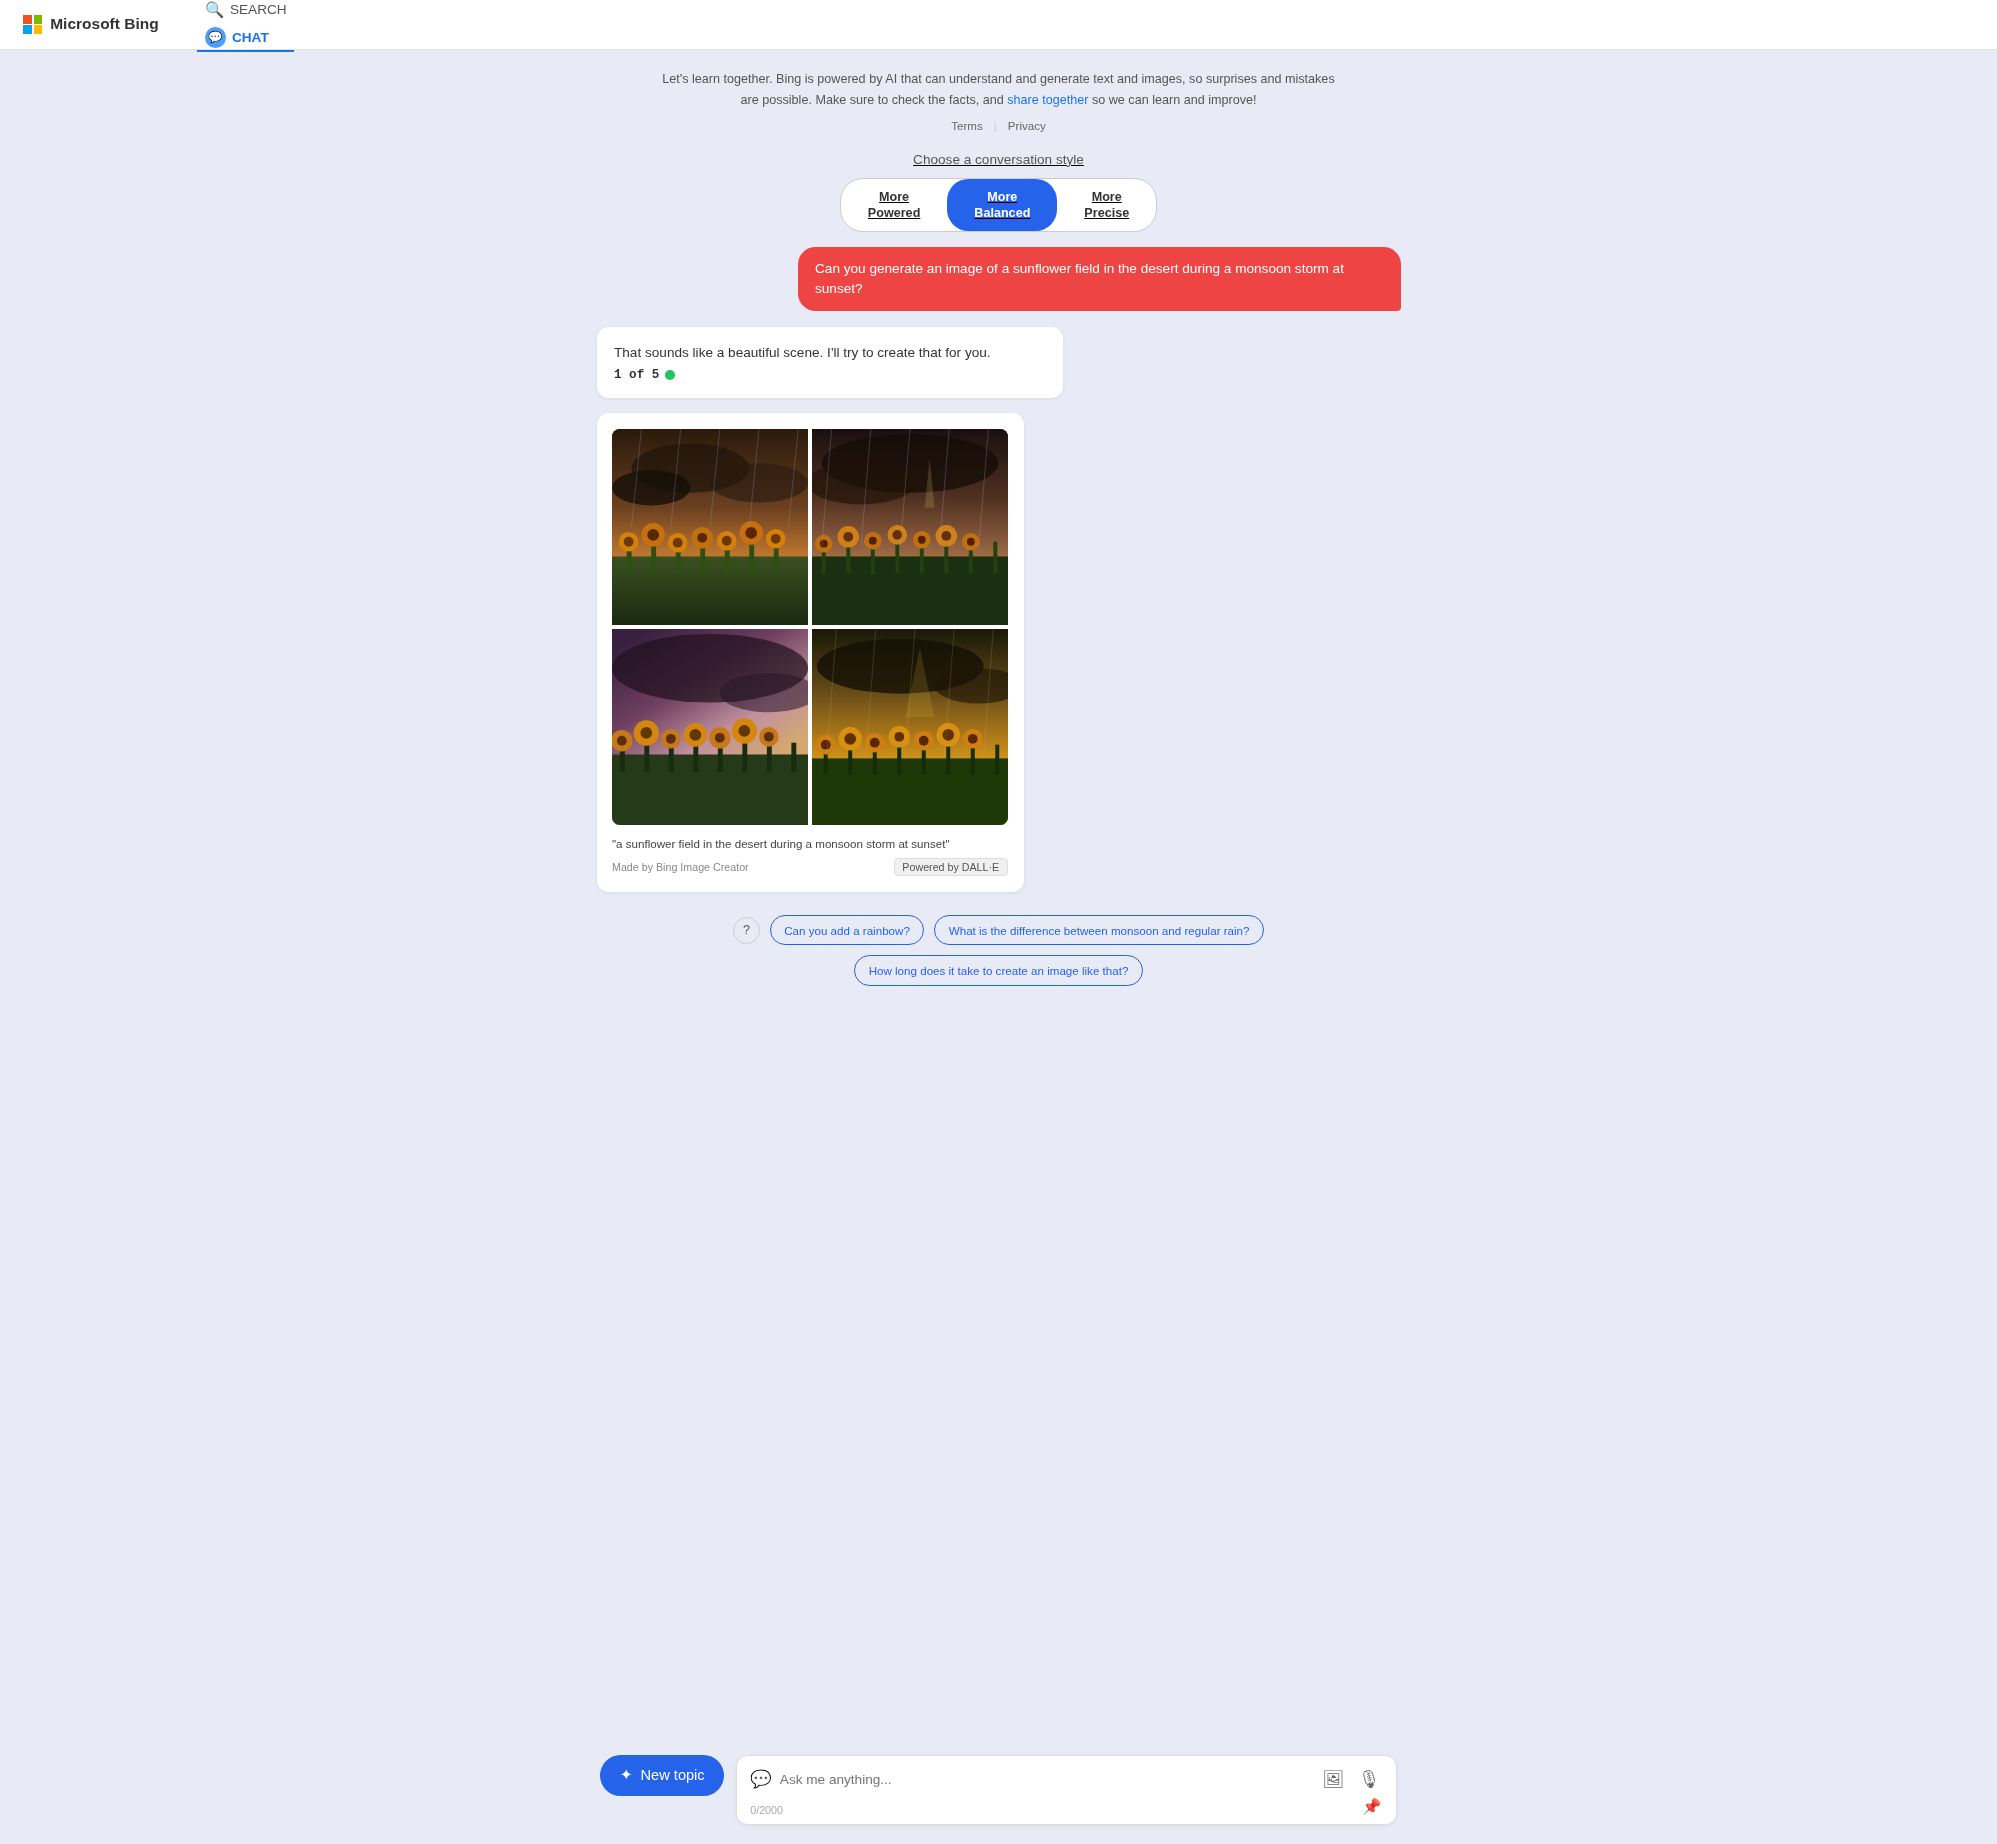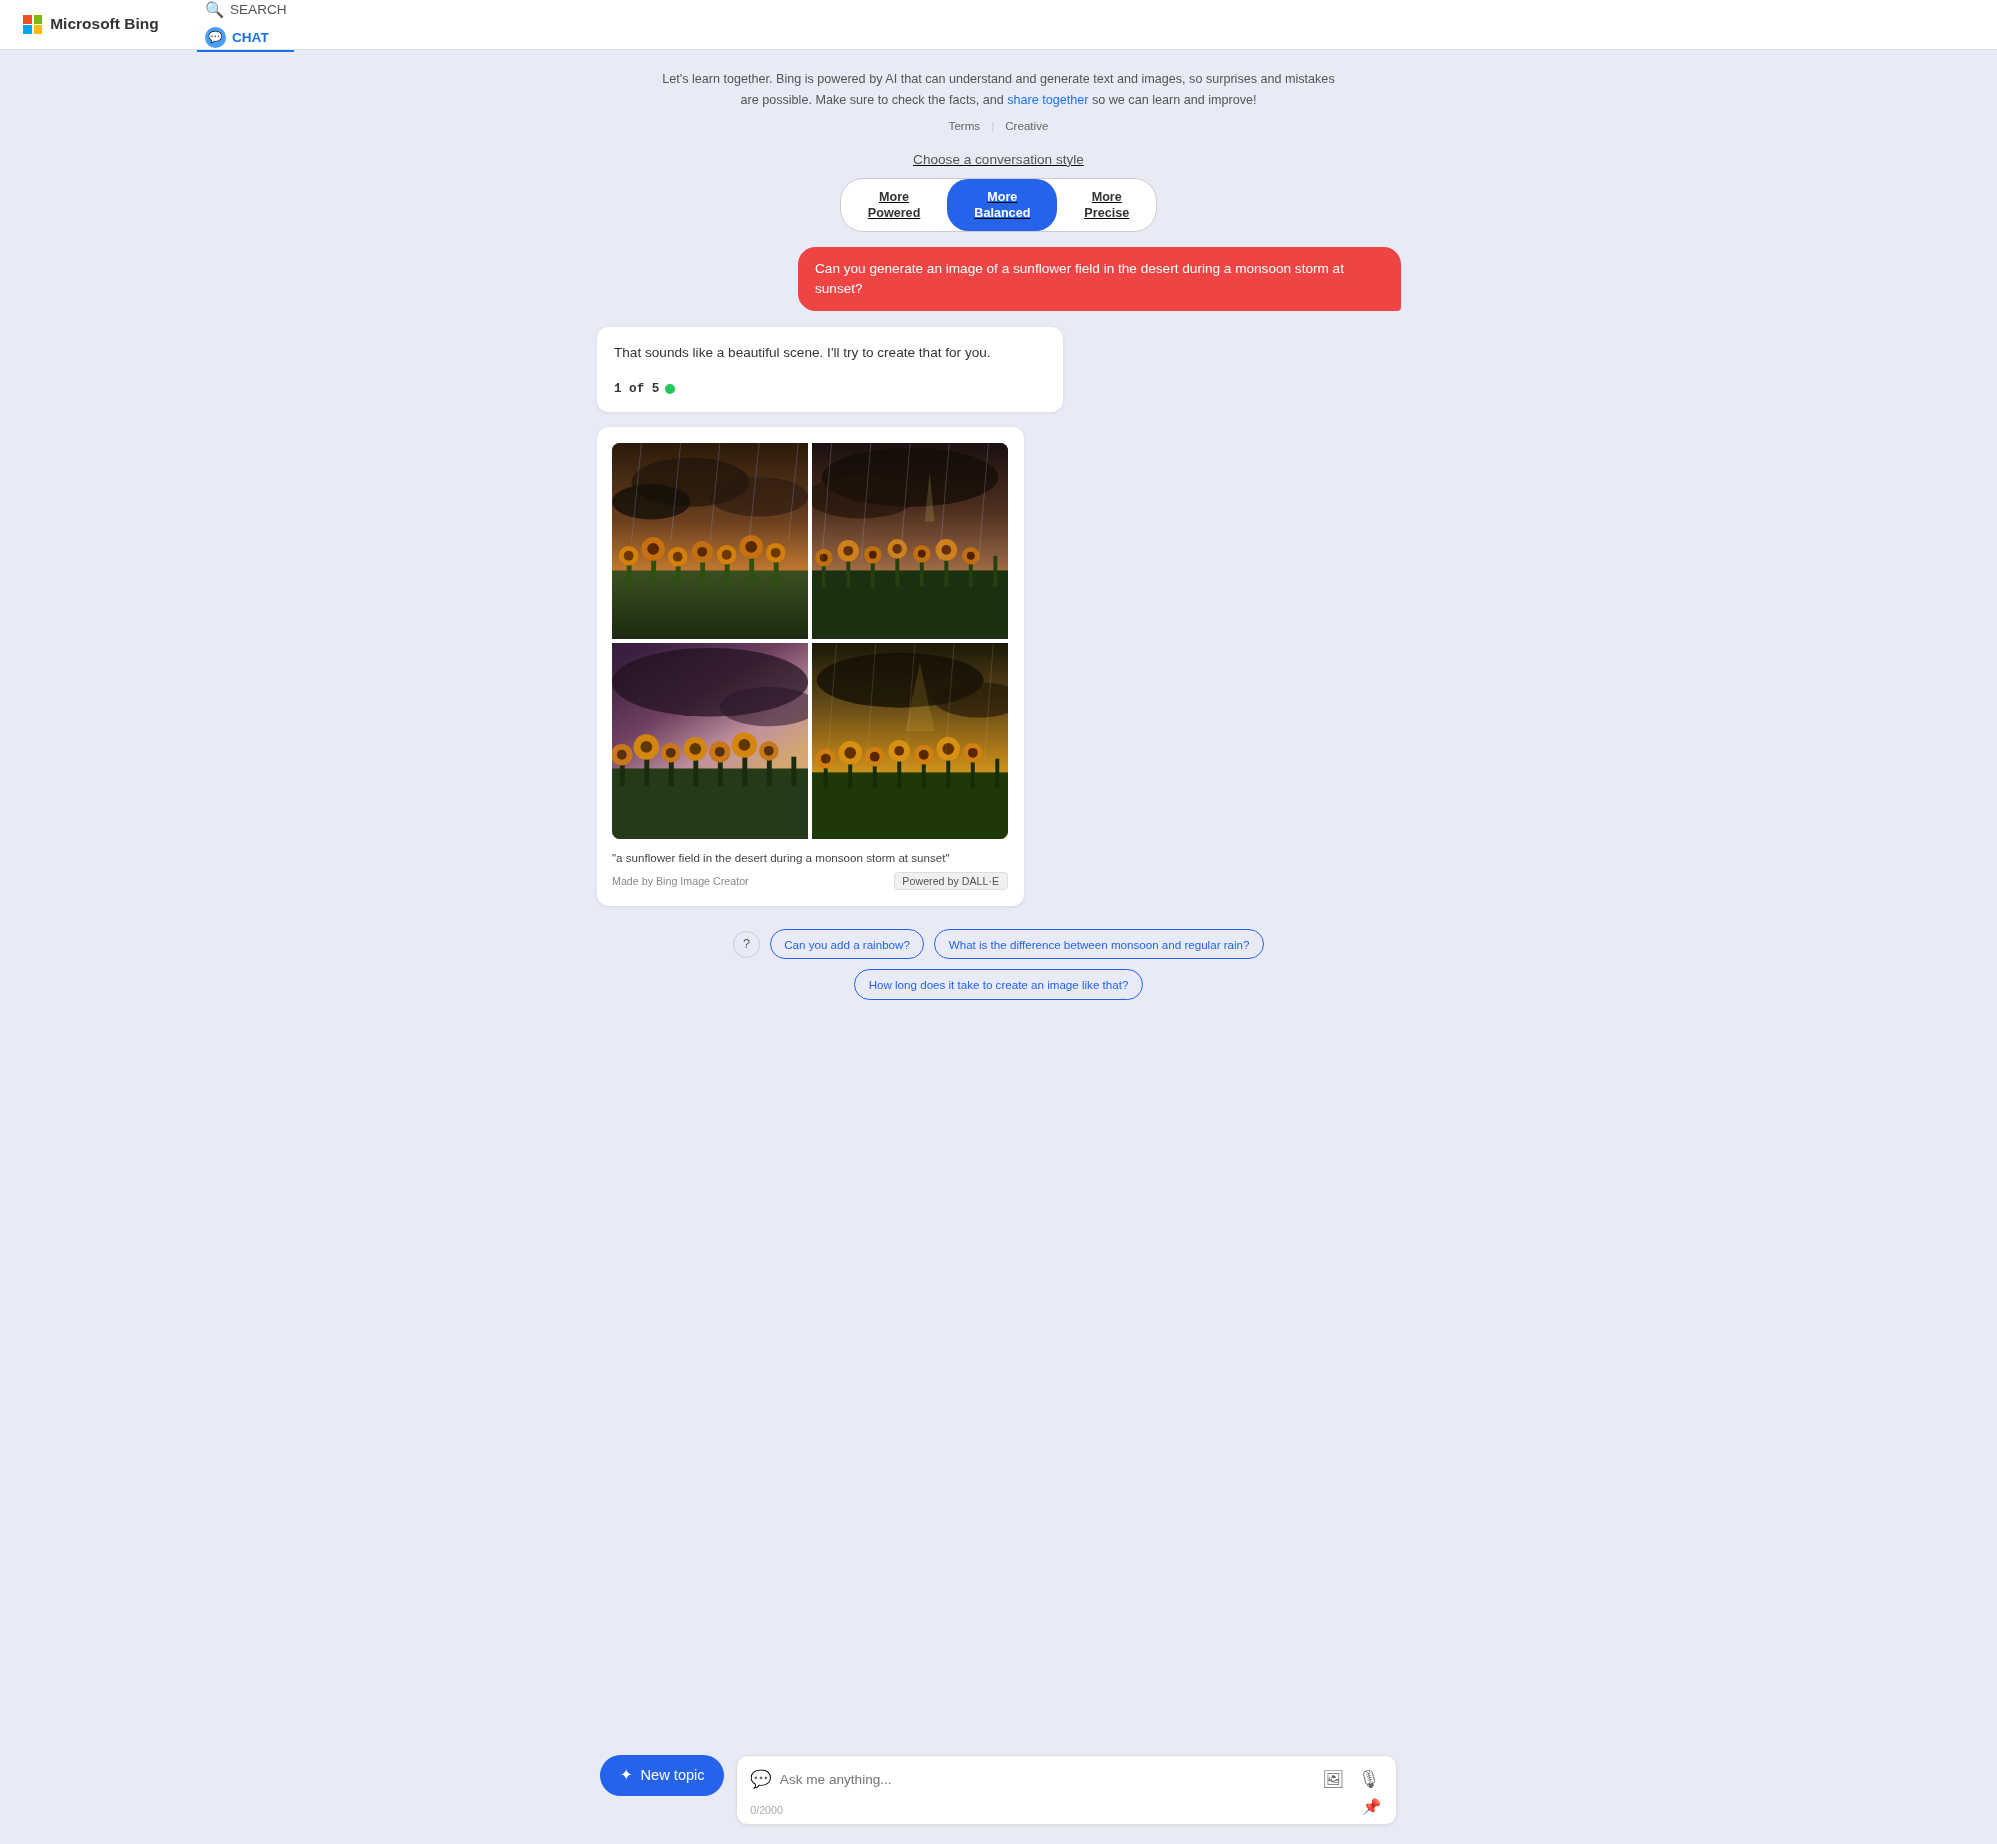--- a/index.html
+++ b/index.html
@@ -153,21 +153,21 @@
       background: white;
       border-radius: 11.6px;
       padding: 15.5px 17.5px;
       max-width: 466px;
       box-shadow: 0 1px 3.9px rgba(0,0,0,0.08);
     }
     .ai-response-text {
       font-size: 13.6px;
       color: #333;
       line-height: 1.6;
-      margin-bottom: 18px;
+      margin-bottom: 4px;
     }
     .response-counter {
       text-align: right;
       font-size: 12.6px;
       font-weight: 600;
       color: #333;
       display: flex;
       align-items: center;
       gap: 5.8px;
       font-family: Liberation Mono, monospace;
@@ -406,21 +406,21 @@
 
   <p class="disclaimer">
     <span>Let's learn together. Bing is powered by AI that can understand and generate text and images, so surprises and mistakes are</span>
     <span>possible. Make sure to check the facts, and</span>
     <a href="#">share together</a>
     <span>so we can learn and improve!</span>
   </p>
   <div class="disclaimer-links">
     <a href="#">Terms</a>
     <span class="sep">|</span>
-    <a href="#">Creative</a>
+    <a href="#">Privacy</a>
   </div>
 
   <div class="style-section">
     <div class="style-label">Choose a conversation style</div>
     <div class="style-buttons">
       <button class="style-btn">
         <span>More</span>
         <span>Powered</span>
       </button>
       <button class="style-btn active">

